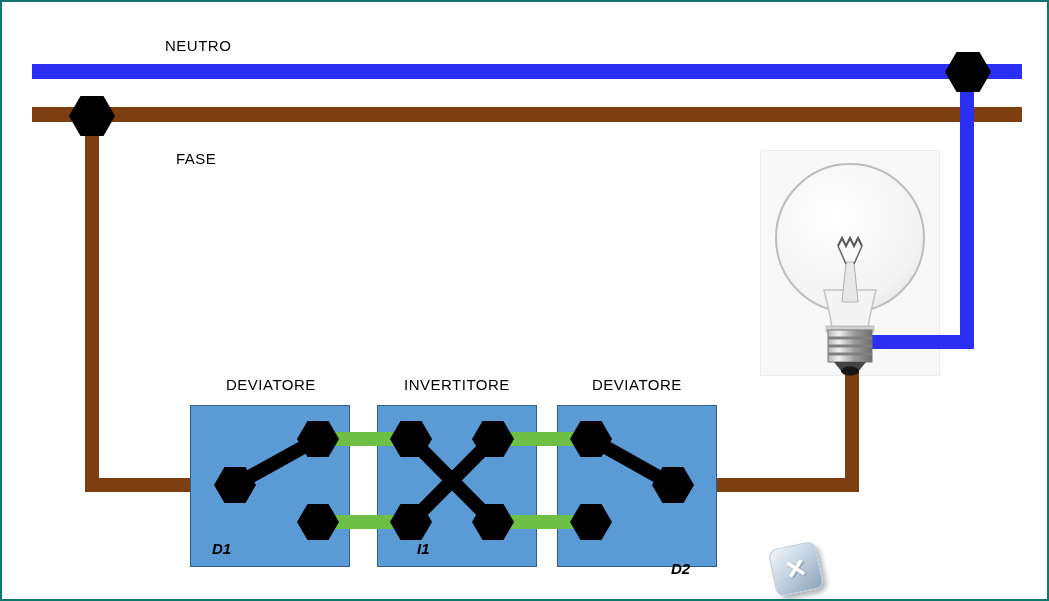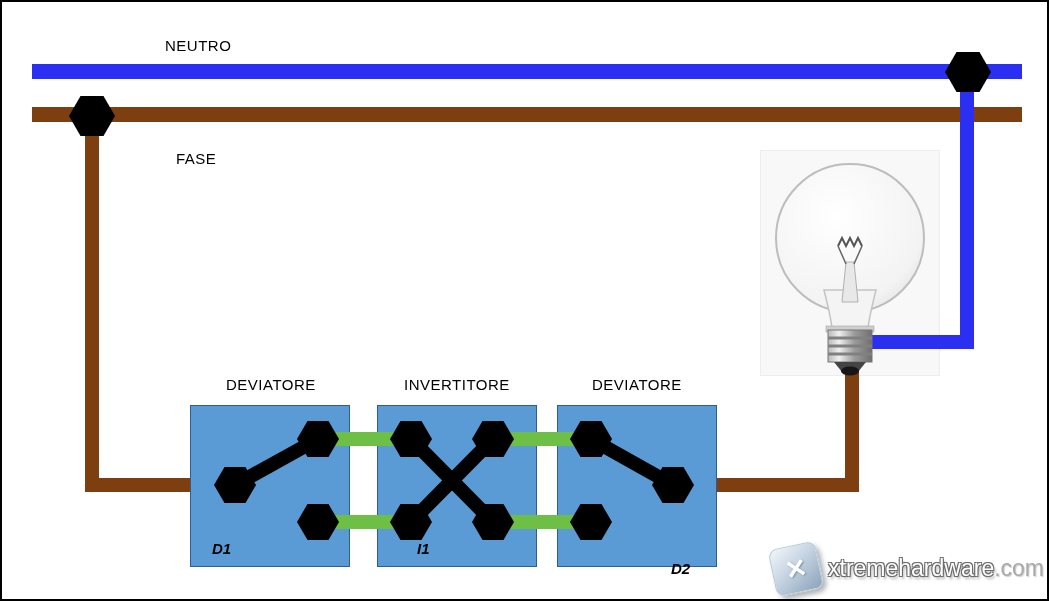--- a/index.html
+++ b/index.html
@@ -1,19 +1,19 @@
 <!DOCTYPE html>
 <html><head>
 <meta charset="utf-8">
 <style>
   html,body{margin:0;padding:0;background:#ffffff;}
   body{font-family:"Liberation Sans", sans-serif;}
   .canvas{
     position:relative;width:1049px;height:601px;background:#fff;
-    border:2px solid #000000;box-sizing:border-box;overflow:hidden;
+    border:2px solid #0f766e;box-sizing:border-box;overflow:hidden;
   }
   .wire{position:absolute;}
   .wire.blue{background:#2b2ff2;}
   .wire.brown{background:#7d3f10;}
   .hex{
     position:absolute;background:#000;
     clip-path:polygon(25% 0%,75% 0%,100% 50%,75% 100%,25% 100%,0% 50%);
   }
   .label{position:absolute;color:#000;font-size:15px;letter-spacing:.5px;white-space:nowrap;}
   .box{
@@ -123,18 +123,15 @@
   <div class="label" style="left:590px;top:374px">DEVIATORE</div>
 
   <div class="boxid" style="left:210px;top:538px">D1</div>
   <div class="boxid" style="left:415px;top:538px">I1</div>
   <div class="boxid" style="left:669px;top:558px">D2</div>
 
   <div class="watermark">
     <div class="wm-logo">
       <span>✕</span>
     </div>
-    <div class="wm-text">
-      <span class="wm-brand">xtremehardware</span><span class="wm-tld">.com</span>
-    </div>
   </div>
 
 </div>
 
 </body></html>

